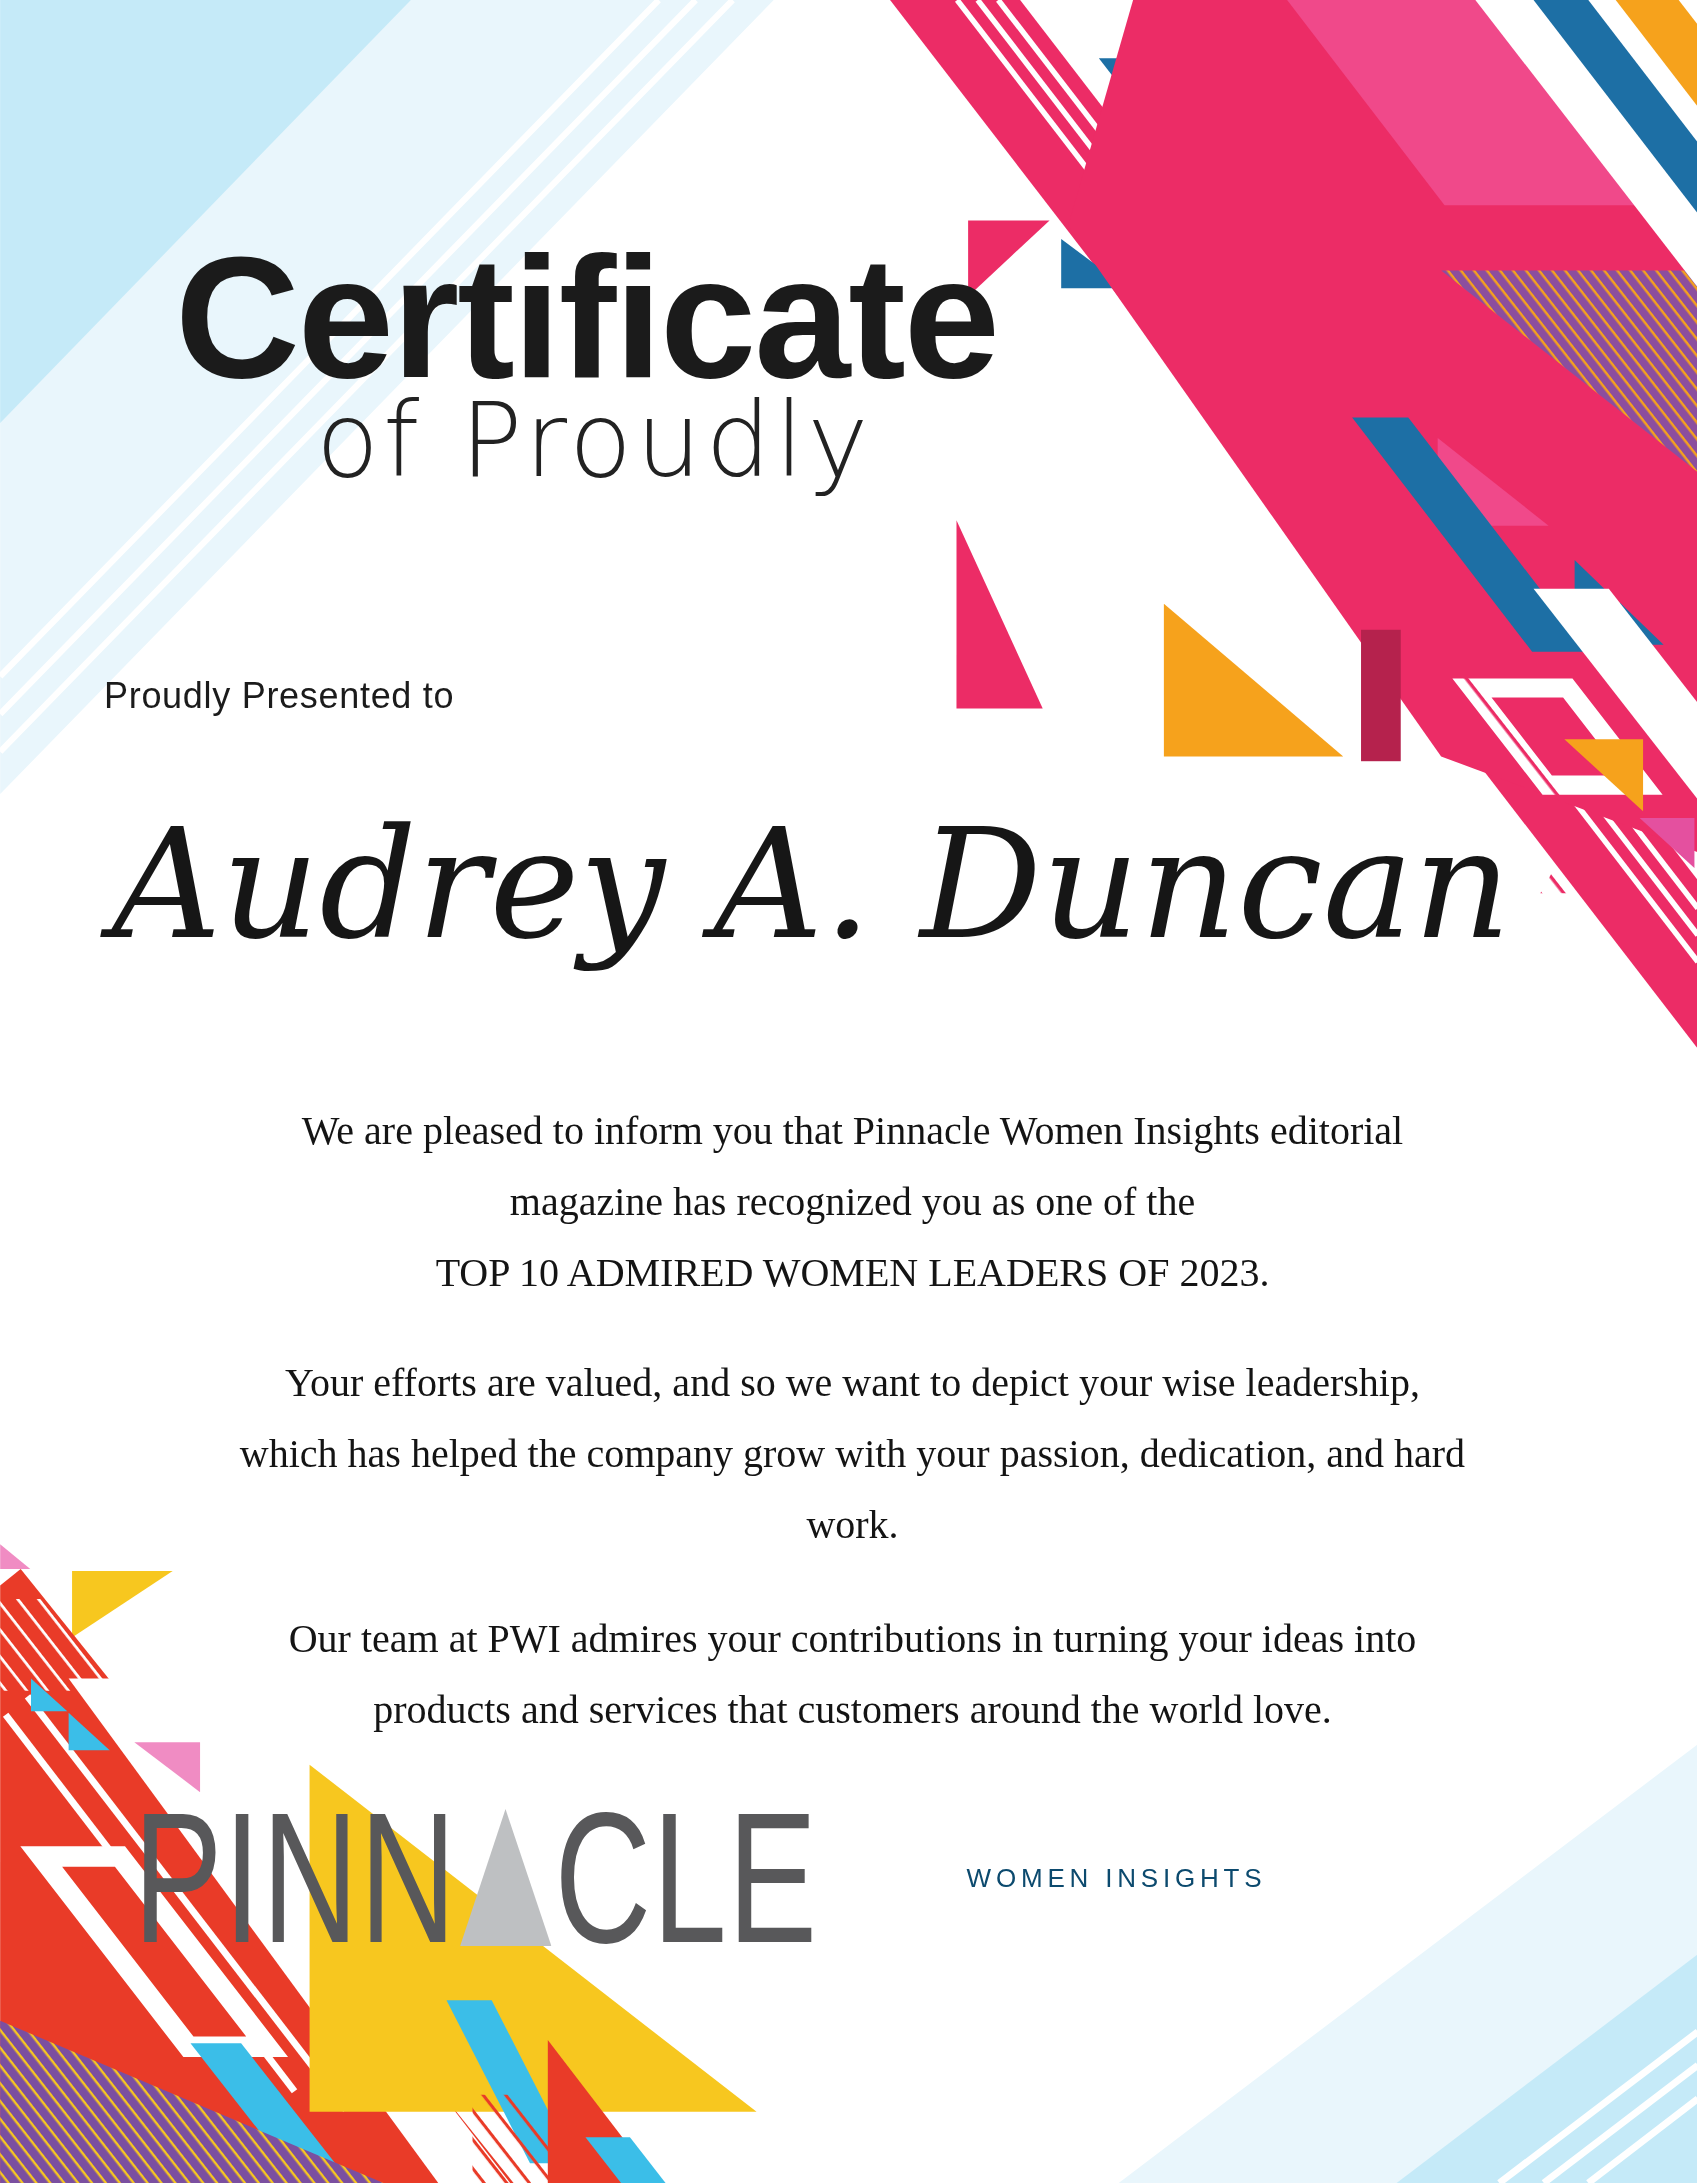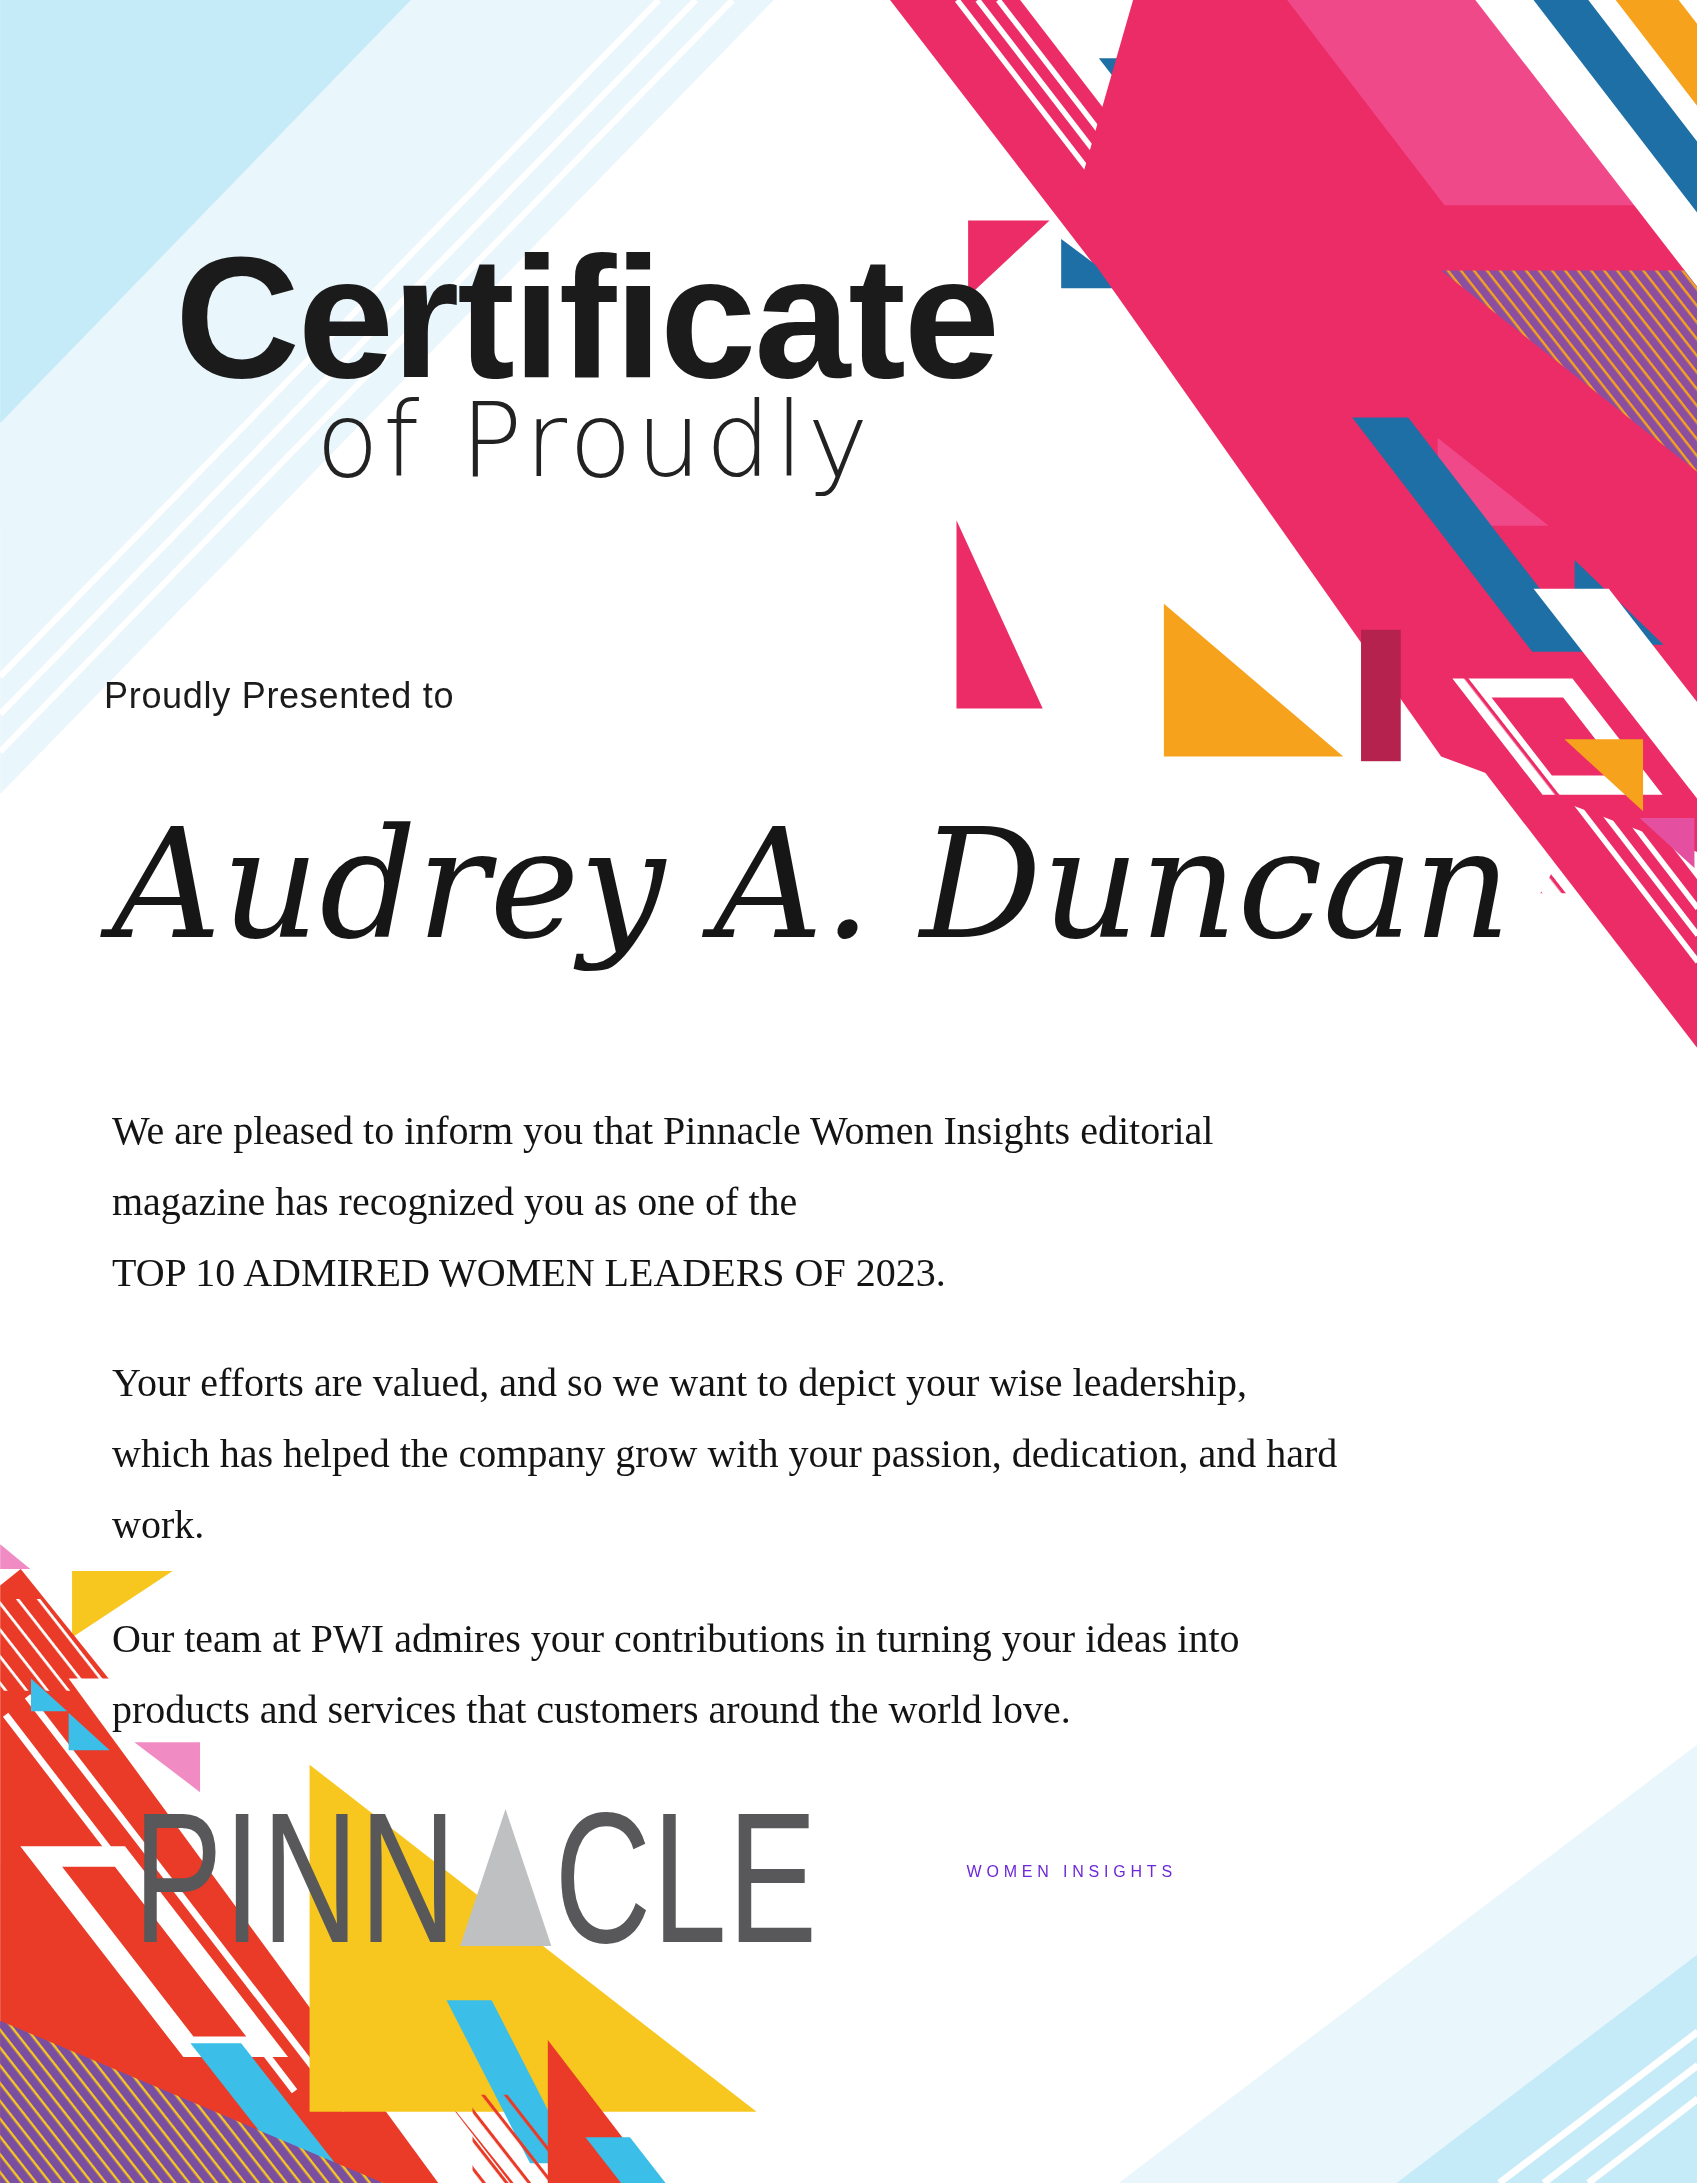--- a/index.html
+++ b/index.html
@@ -20,30 +20,30 @@
   .f-darkRed{fill:var(--darkRed)}
   .s-white{stroke:#ffffff;fill:none}
   .txt{position:absolute;color:var(--ink);}
   .title{left:175px;top:231px;font-size:173px;font-weight:600;letter-spacing:-2.1px;line-height:1;}
   .subtitle{left:316px;top:389px;font-size:103px;font-weight:200;letter-spacing:4.1px;line-height:1;
             font-family:"DejaVu Sans", sans-serif;color:#222;}
   .presented{left:104px;top:675px;font-size:36px;font-weight:500;letter-spacing:0.7px;}
   .name{left:0;top:786px;width:1698px;text-align:center;padding-right:75px;box-sizing:border-box;
         font-family:"DejaVu Serif", serif;font-style:italic;font-size:152px;line-height:1.3;
         font-weight:500;color:#161616;}
-  .para{left:112px;width:1465px;font-family:"Liberation Serif", serif;
+  .para{left:120px;width:1465px;text-align:center;font-family:"Liberation Serif", serif;
         font-size:40px;line-height:1.78;color:#141414;white-space:pre-line;}
   .p1{top:1095px;} .p2{top:1347px;} .p3{top:1603px;}
   .logo-row{position:absolute;left:0;top:1809px;width:1698px;display:flex;}
   .logo-inner{display:flex;align-items:flex-end;height:137px;transform:scaleX(0.72);
               transform-origin:center;color:var(--gray);font-size:186px;letter-spacing:1.4px;}
   .logo-inner span{line-height:0.73;}
   .logo-tri{margin:0 4.1px;}
   .tagline{position:absolute;left:957px;top:1859px;background:#ffffff;padding:4.1px 9.6px;
-           font-size:16px;letter-spacing:4.8px;color:#6d28d9;z-index:5;}
+           font-size:26px;letter-spacing:4.8px;color:#0c4a6e;z-index:5;}
 </style>
 </head>
 <body>
 
 <svg class="bg" viewBox="0 0 2480 3189" aria-hidden="true">
   <defs>
     <pattern id="hatchOP" width="15" height="15" patternUnits="userSpaceOnUse" patternTransform="rotate(52)">
       <rect width="15" height="15" style="fill:var(--purpleTR)"></rect>
       <line x1="0" y1="0" x2="15" y2="0" style="stroke:var(--orange);stroke-width:7"></line>
     </pattern>

